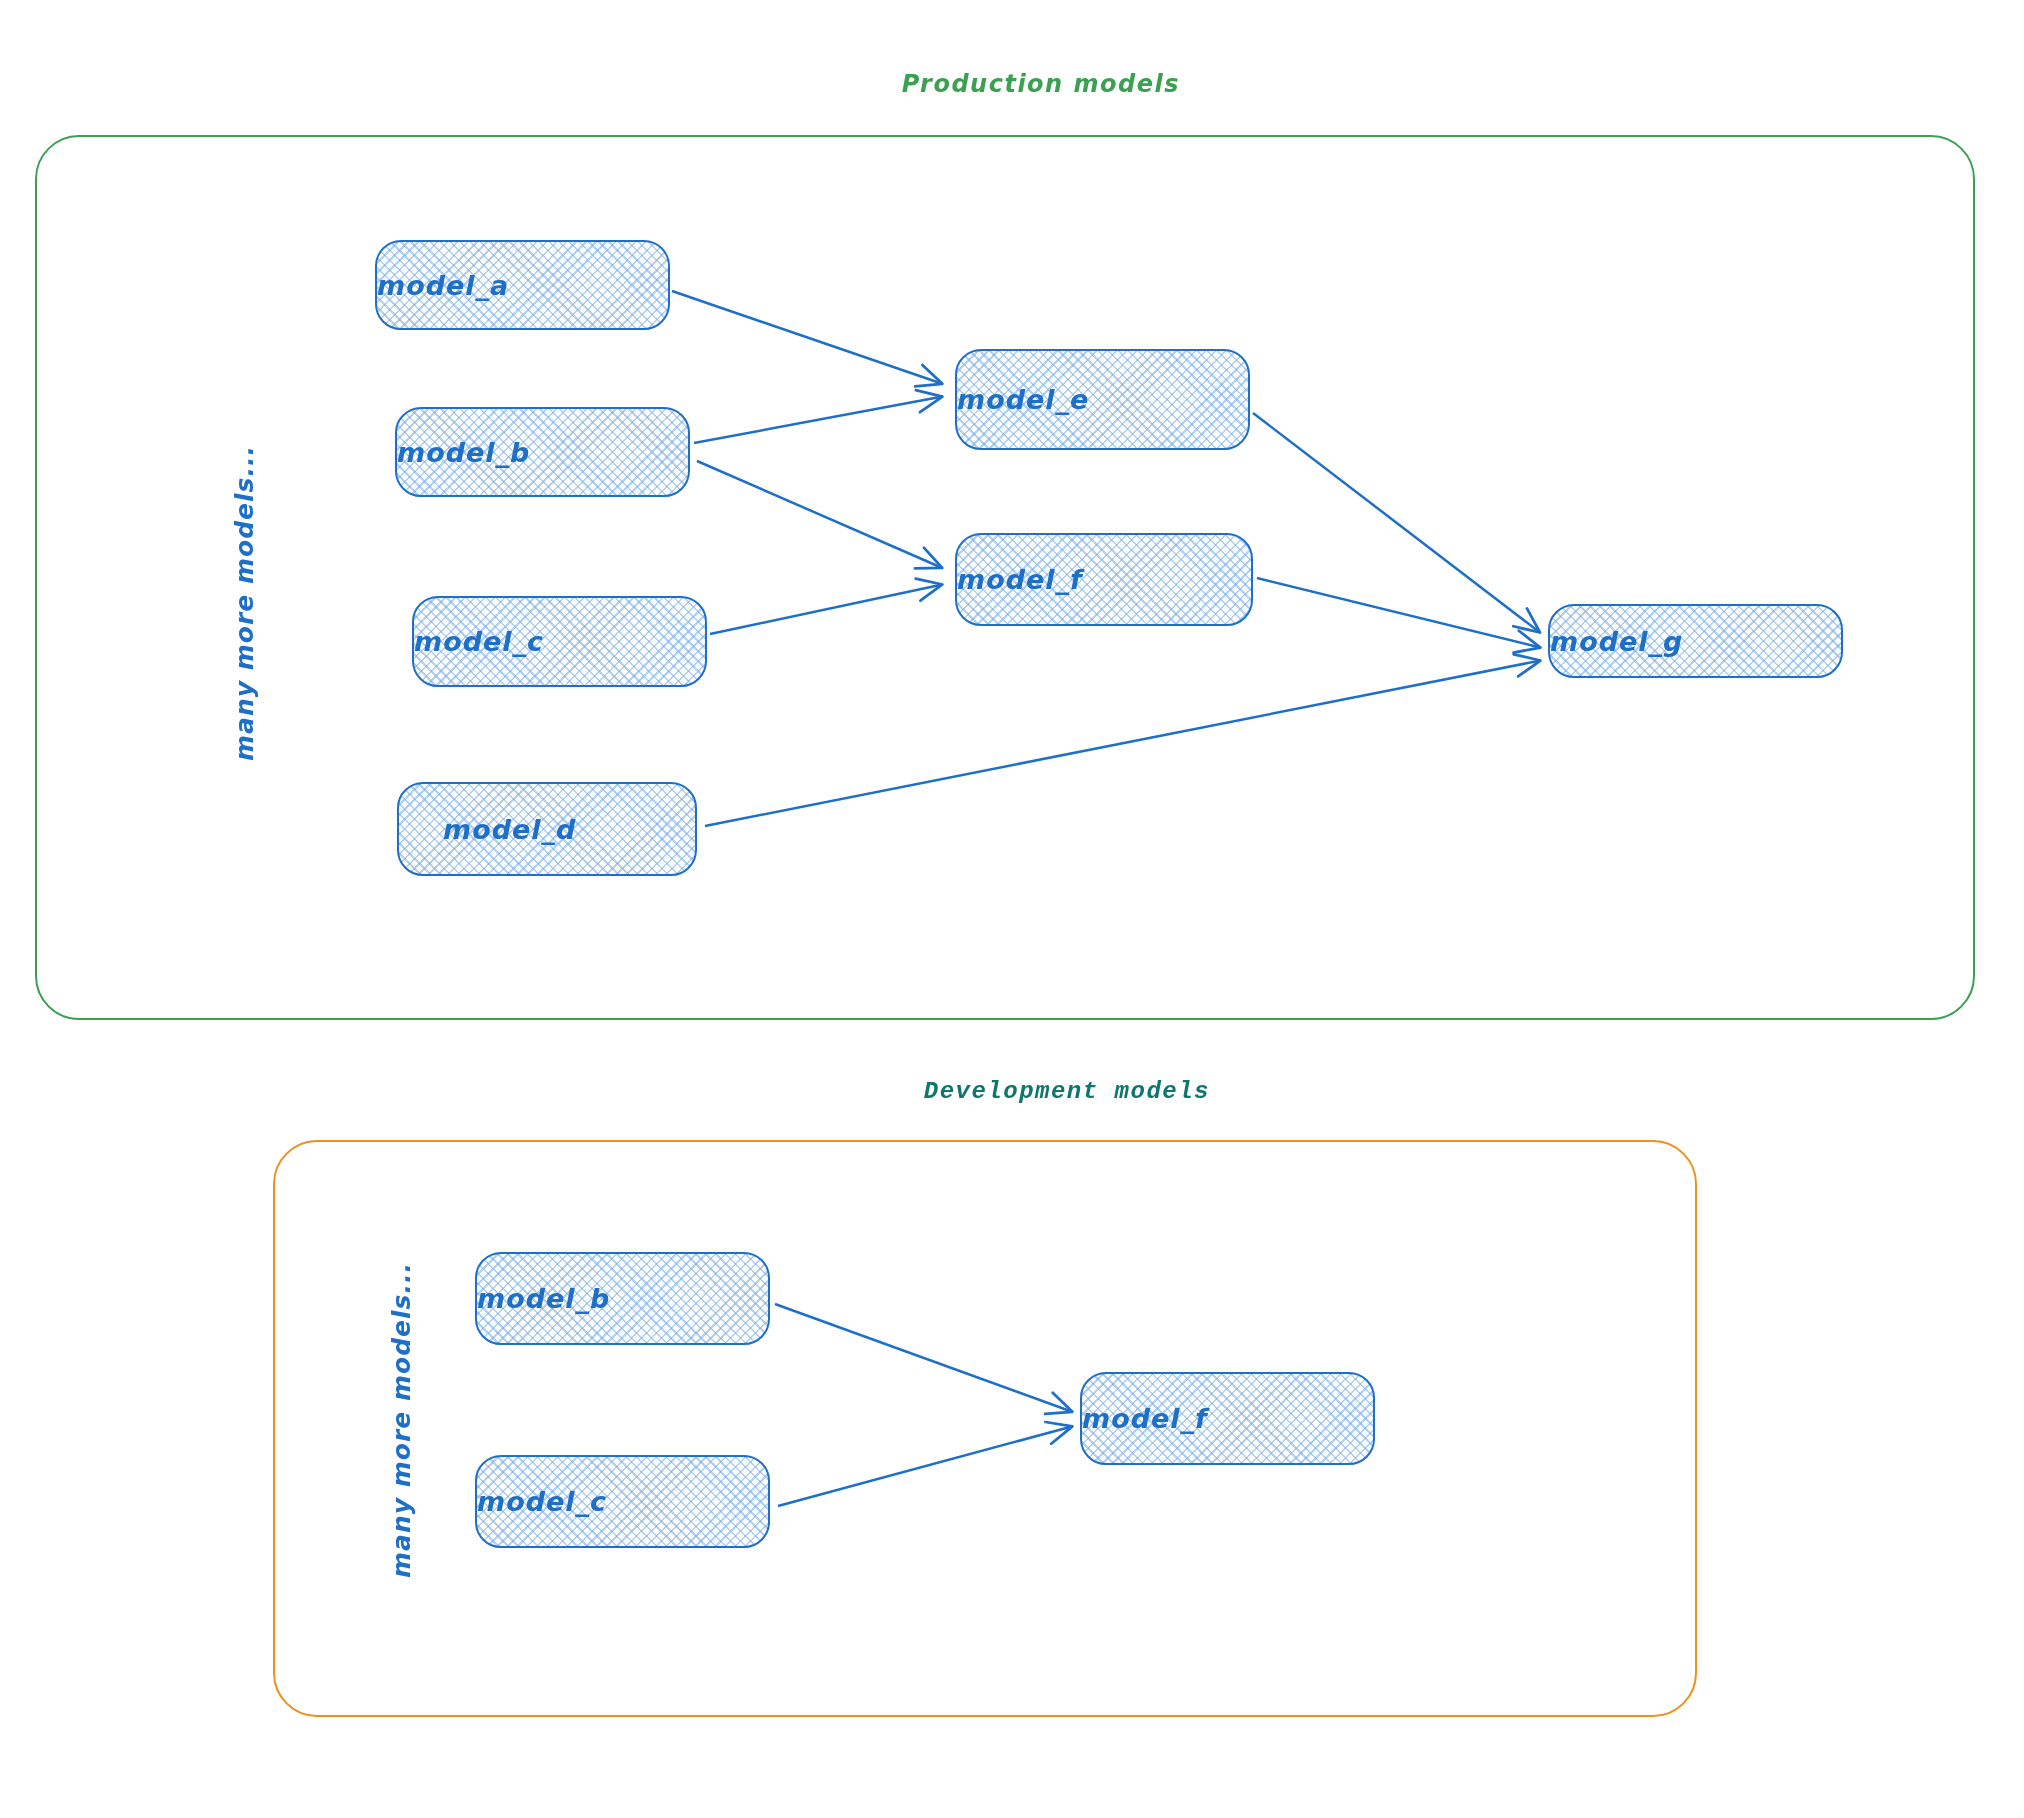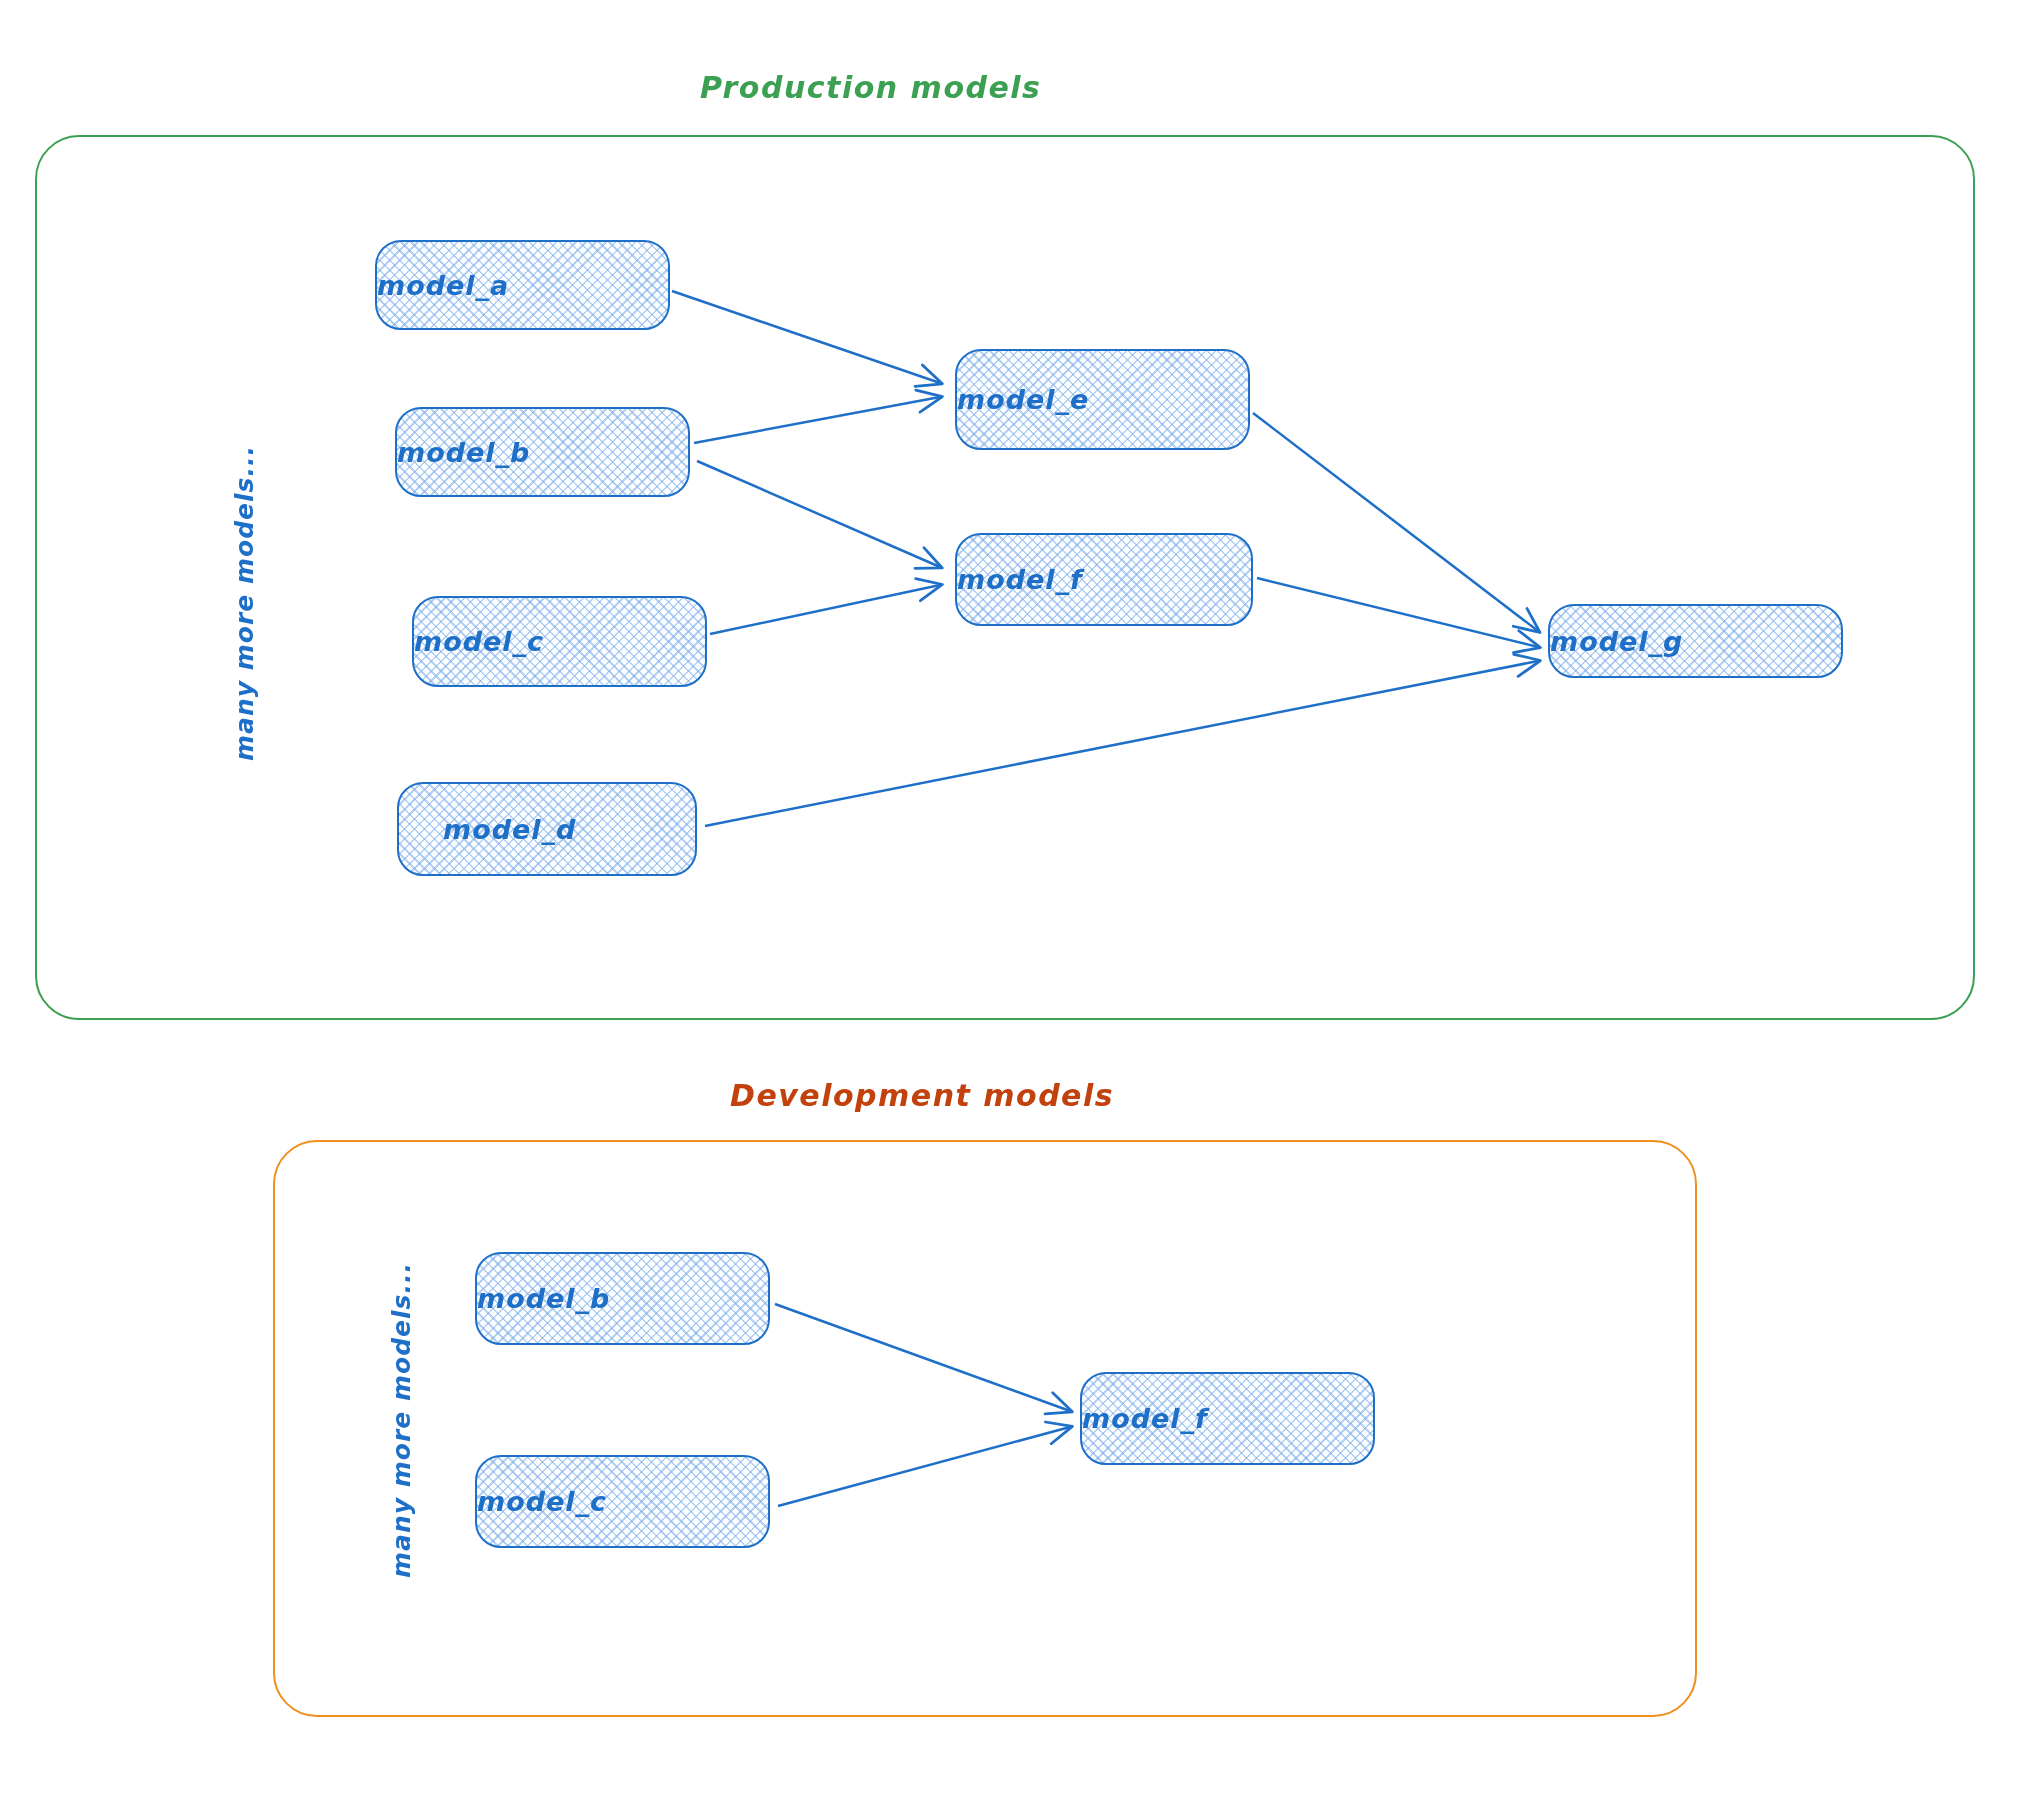--- a/index.html
+++ b/index.html
@@ -14,26 +14,26 @@
     position: absolute;
     border: 2.5px solid;
     border-radius: 44px;
     background: transparent;
   }
   .container-box.green  { border-color: #3CA052; }
   .container-box.orange { border-color: #EE8F1F; }
 
   .section-title {
     position: absolute;
-    font-size: 30px; font-weight: 600; font-style: italic;
-    letter-spacing: 1.5px; text-align: left;
+    font-size: 24px; font-weight: 600; font-style: italic;
+    letter-spacing: 1.5px; text-align: right;
     white-space: nowrap;
   }
   .section-title.green  { color: #3CA052; }
-  .section-title.orange { color: #c2410c; }
+  .section-title.orange { color: #0f766e; font-family: Liberation Mono, monospace; }
 
   .side-label {
     position: absolute;
     color: #1E6FC8;
     font-size: 25px; font-weight: 600; font-style: italic;
     letter-spacing: 1px; text-align: center;
     transform: rotate(-90deg);
     white-space: nowrap;
   }
 

